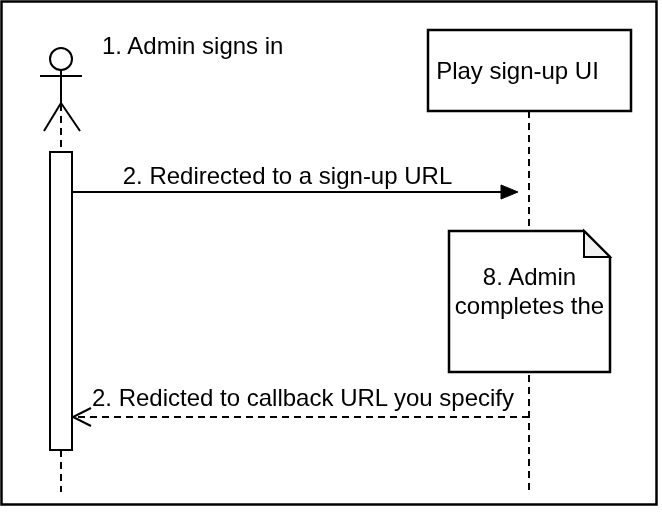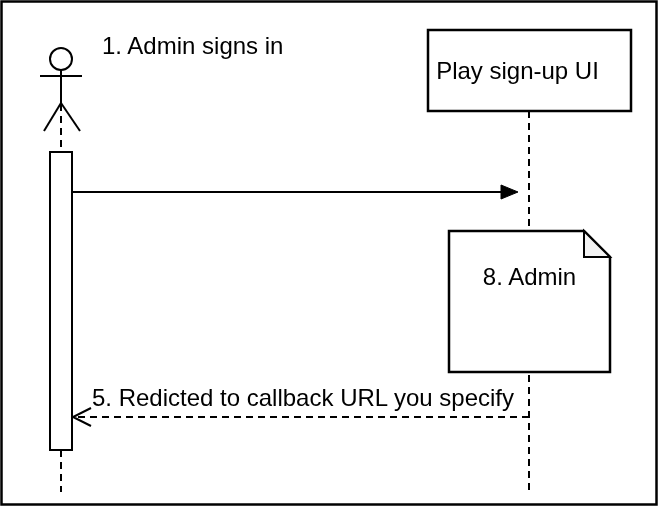--- a/index.html
+++ b/index.html
@@ -106,20 +106,22 @@
       <path d="M91,408 L73,417 L91,426" fill="none" stroke="#000000" stroke-width="2"></path>
     </g>
   </svg>
 
   <div class="label" id="actor-annotation">
     <span>1. Admin signs in</span>
   </div>
 
   <div class="label" id="play-box-label">Play sign-up UI</div>
 
+  <div class="label" id="message2-label">2. Redirected to a sign-up URL</div>
 
   <div class="label" id="note-label">
     <span>8. Admin</span>
+    <span>completes the</span>
   </div>
 
-  <div class="label" id="message4-label">5. Redicted to callback URL you specify</div>
+  <div class="label" id="message4-label">2. Redicted to callback URL you specify</div>
 
 </div>
 
 </body></html>

